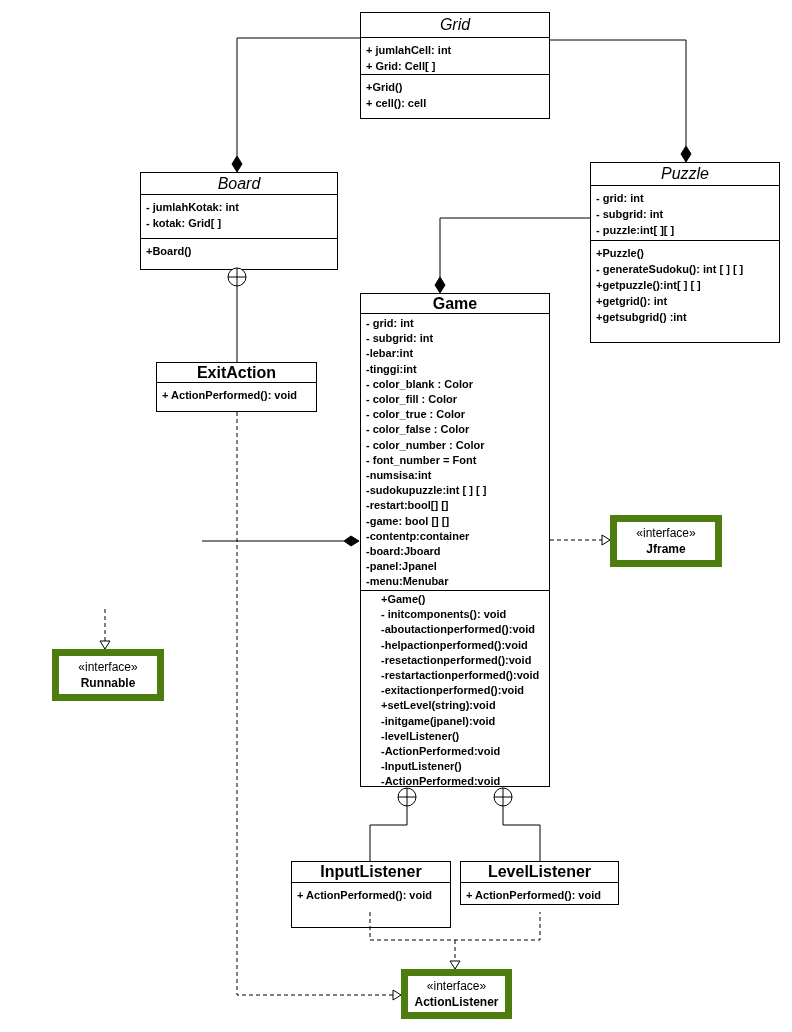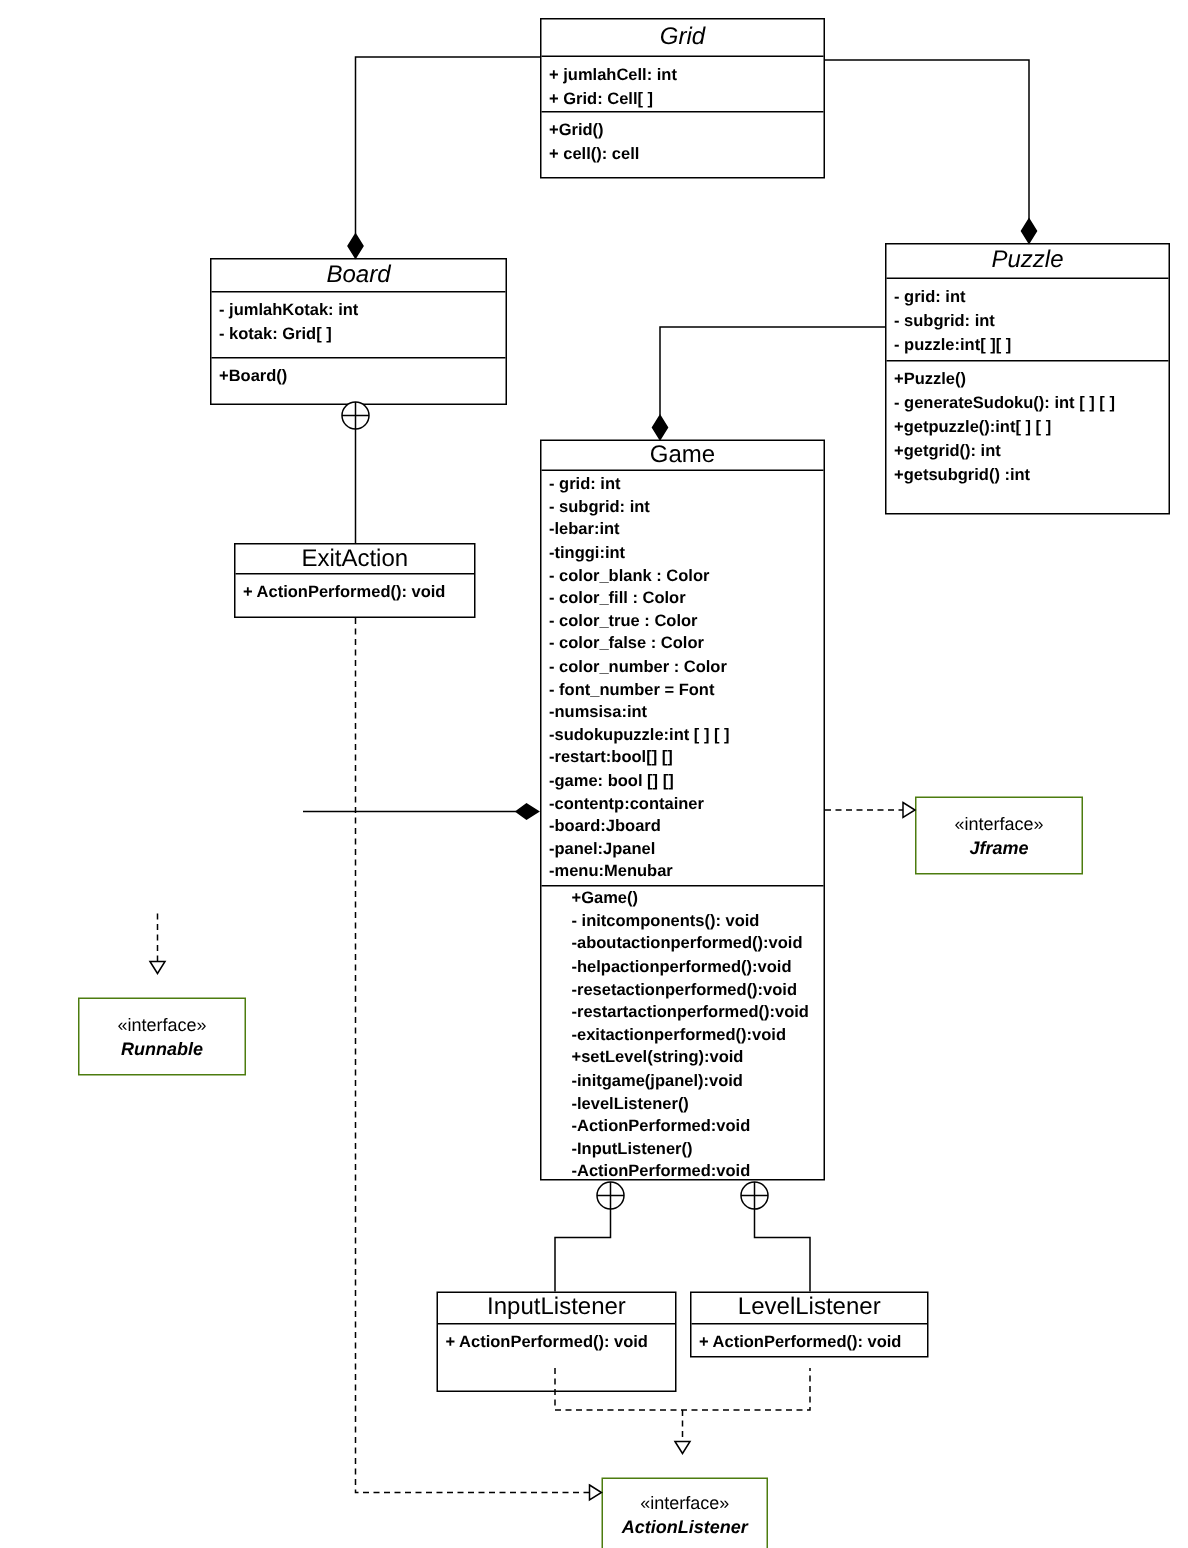--- a/index.html
+++ b/index.html
@@ -3,28 +3,28 @@
 <meta charset="utf-8">
 <style>
   * { margin:0; padding:0; box-sizing:border-box; }
   html,body { background:#ffffff; }
   body { font-family:"Liberation Sans", sans-serif; color:#000; }
   .canvas { position:relative; width:792px; height:1032px; background:#ffffff; overflow:hidden; }
   .connectors { position:absolute; left:0; top:0; pointer-events:none; }
   .uml-box { position:absolute; background:#ffffff; border:1px solid #000; display:flex; flex-direction:column; }
   .uml-title { flex:0 0 auto; font-size:16px; display:flex; align-items:center; justify-content:center; border-bottom:1px solid #000; }
   .t-italic { font-style:italic; font-weight:400; }
-  .t-bold { font-weight:400; }
+  .t-bold { font-weight:700; }
   .uml-section { flex:0 0 auto; font-size:11px; line-height:16px; padding:4px 5px; white-space:pre; overflow:hidden;font-weight:bold; }
   .grow { flex:1 1 auto; }
   .divb { border-bottom:1px solid #000; }
   .game-attrs, .game-methods { line-height:15.2px; padding:2px 5px; }
   .game-methods { padding-top:1px;margin-left:15px; }
-  .iface-box { position:absolute; background:#ffffff; border:1px solid #4d7c0f; display:flex; flex-direction:column; align-items:center; justify-content:center; font-size:12px; line-height:16px;margin-top:16px; }
-  .iface-name { font-weight:700;font-style:italic; }
+  .iface-box { position:absolute; background:#ffffff; border:7px solid #4d7c0f; display:flex; flex-direction:column; align-items:center; justify-content:center; font-size:12px; line-height:16px; }
+  .iface-name { font-weight:700; }
   .ln { stroke:#000; stroke-width:1; fill:none; }
   .dash { stroke:#000; stroke-width:1; fill:none; stroke-dasharray:4 3; }
   .diamond { fill:#000; stroke:#000; }
   .tri { fill:#ffffff; stroke:#000; stroke-width:1; }
   .cplus { fill:#ffffff; stroke:#000; stroke-width:1; }
 </style>
 </head>
 <body>
 
 <div class="canvas">

